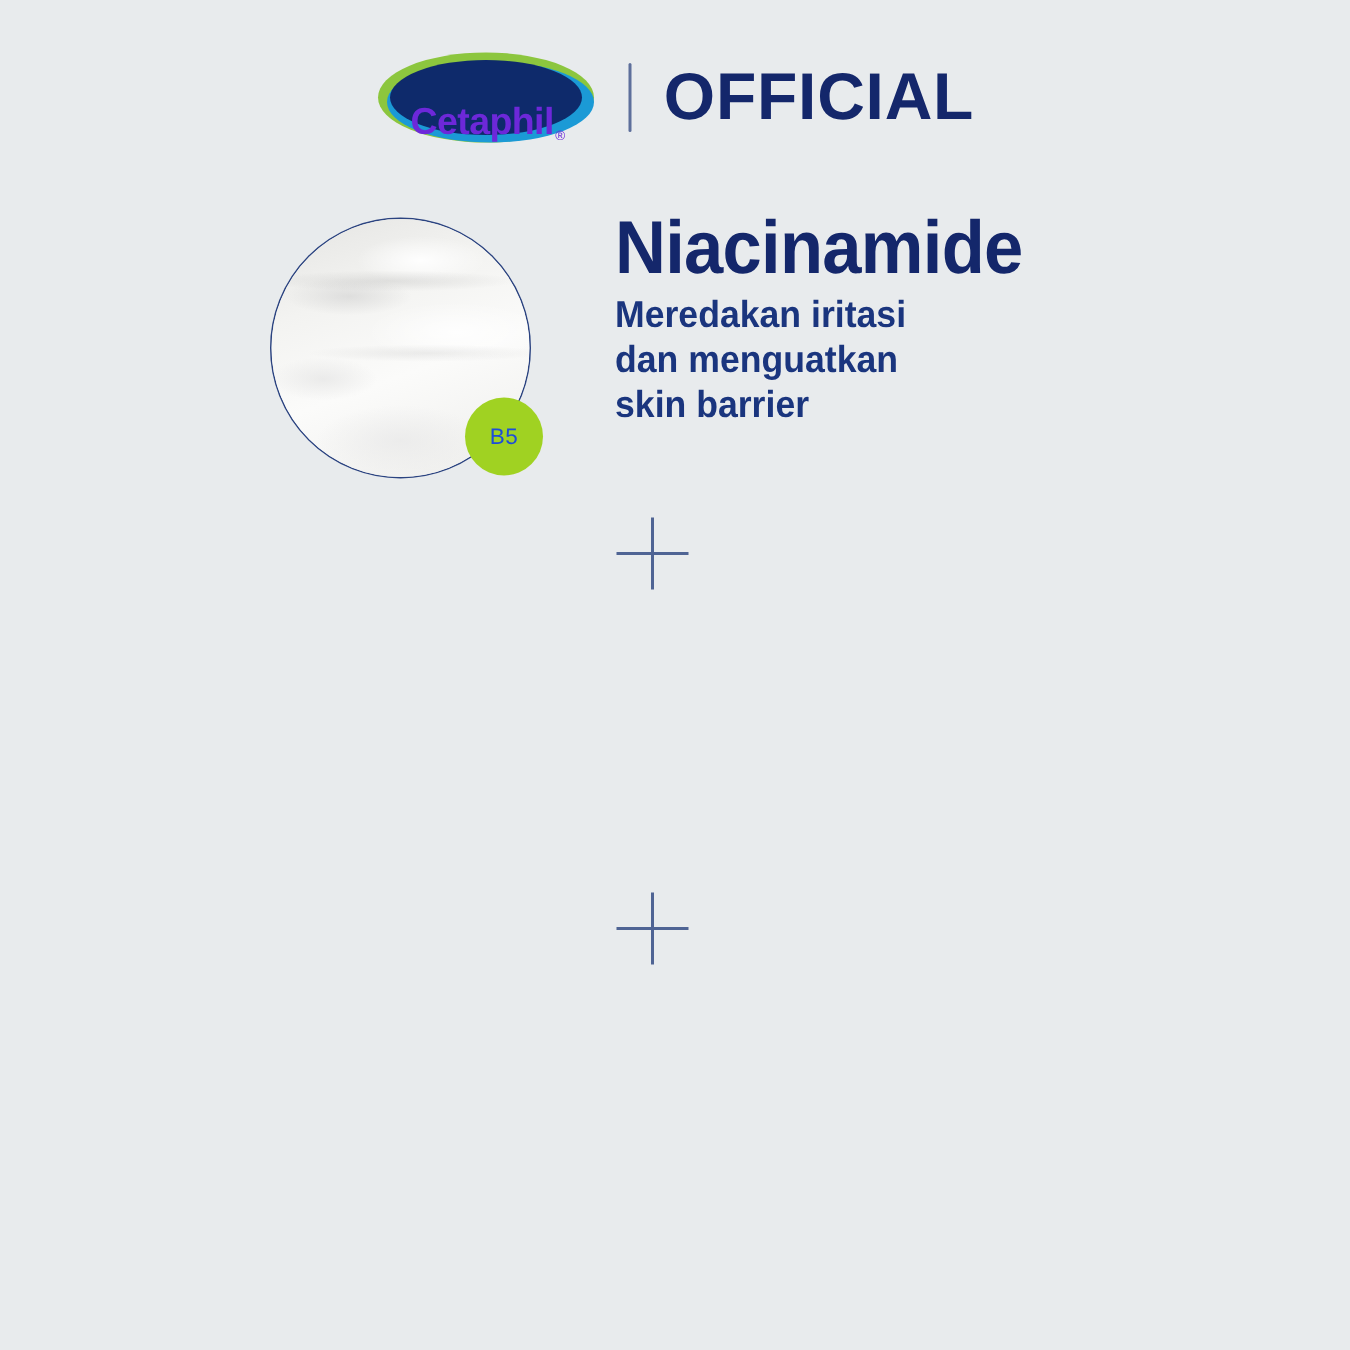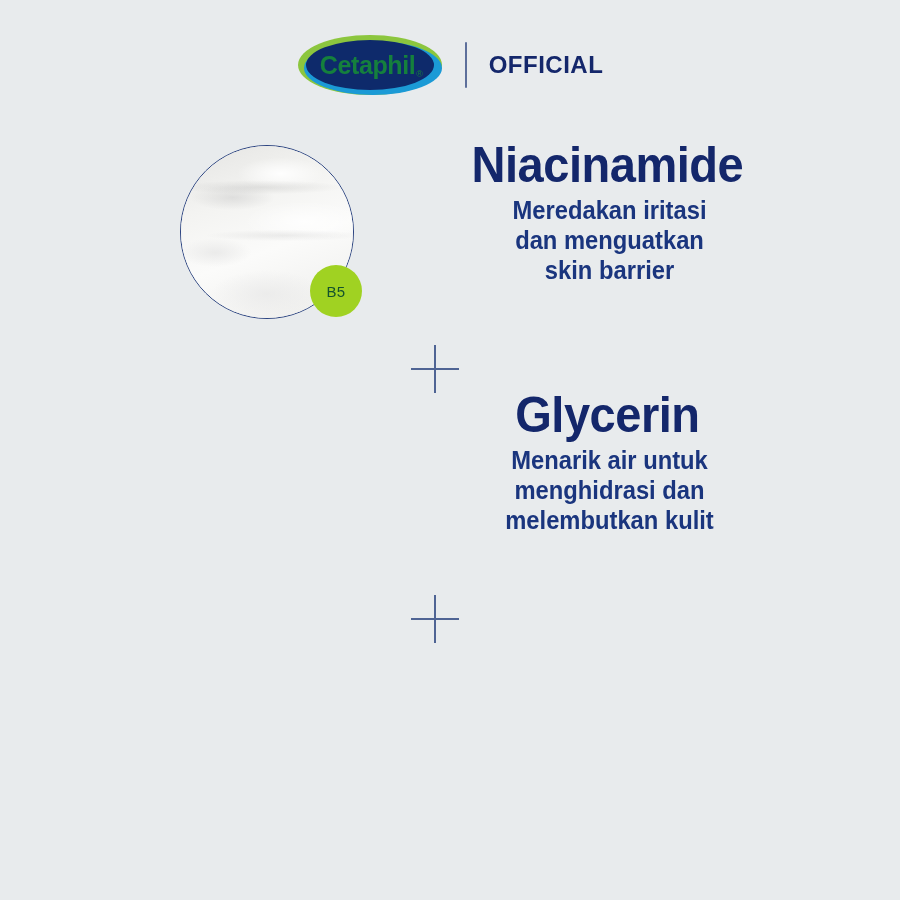--- a/index.html
+++ b/index.html
@@ -34,26 +34,26 @@
     gap: 22px;
   }
   .logo {
     position: relative;
     width: 146px;
     height: 62px;
   }
   .logo svg { display: block; }
   .logo-wordmark {
     position: absolute;
-    left: 0; top: 0;
+    left: 0; top: 16px;
     width: 146px; height: 62px;
     display: flex;
     align-items: center;
     justify-content: center;
-    color: #15803d;
+    color: #6d28d9;
     font-size: 25px;
     font-weight: bold;
     letter-spacing: -0.4px;
     padding-left: 2px;
     box-sizing: border-box;
   }
   .logo-reg {
     font-size: 9px;
     vertical-align: top;
     position: relative;
@@ -62,21 +62,21 @@
     font-weight: normal;
   }
   .header-divider {
     width: 2px;
     height: 46px;
     background: #5d6f9b;
     border-radius: 1px;
   }
   .official {
     color: #14276b;
-    font-size: 24px;
+    font-size: 44px;
     font-weight: bold;
     letter-spacing: 0.5px;
     line-height: 1;
   }
 
   
   .rows {
     position: absolute;
     left: 0;
     top: 140px;
@@ -183,35 +183,34 @@
   }
 
   .badge {
     position: absolute;
     right: -2px;
     bottom: 8px;
     width: 52px;
     height: 52px;
     border-radius: 50%;
     background: #a0d222;
-    color: #14532d;
+    color: #1d4ed8;
     display: flex;
     align-items: center;
     justify-content: center;
     font-size: 15px;
     font-weight: normal;
     letter-spacing: .3px;
   }
 
   .copy {
     position: absolute;
     left: 410px;
     top: 0;
     width: 420px;
-    text-align: center;
   }
   .ing-title {
     color: #14276b;
     font-size: 50px;
     font-weight: bold;
     line-height: 1.02;
     letter-spacing: -0.5px;
     margin: 0 0 4px 0;
     transform: scaleX(.94);
     transform-origin: left center;
@@ -286,26 +285,20 @@
       </div>
       <div class="copy">
         <h2 class="ing-title">Niacinamide</h2>
         <p class="ing-desc">Meredakan iritasi
 dan menguatkan
 skin barrier</p>
       </div>
     </div>
 
     <div class="row">
-      <div class="copy">
-        <h2 class="ing-title">Glycerin</h2>
-        <p class="ing-desc">Menarik air untuk
-menghidrasi dan
-melembutkan kulit</p>
-      </div>
     </div>
 
     <div class="row">
     </div>
 
   </div>
 
   <div class="plus plus-1"></div>
   <div class="plus plus-2"></div>
 

